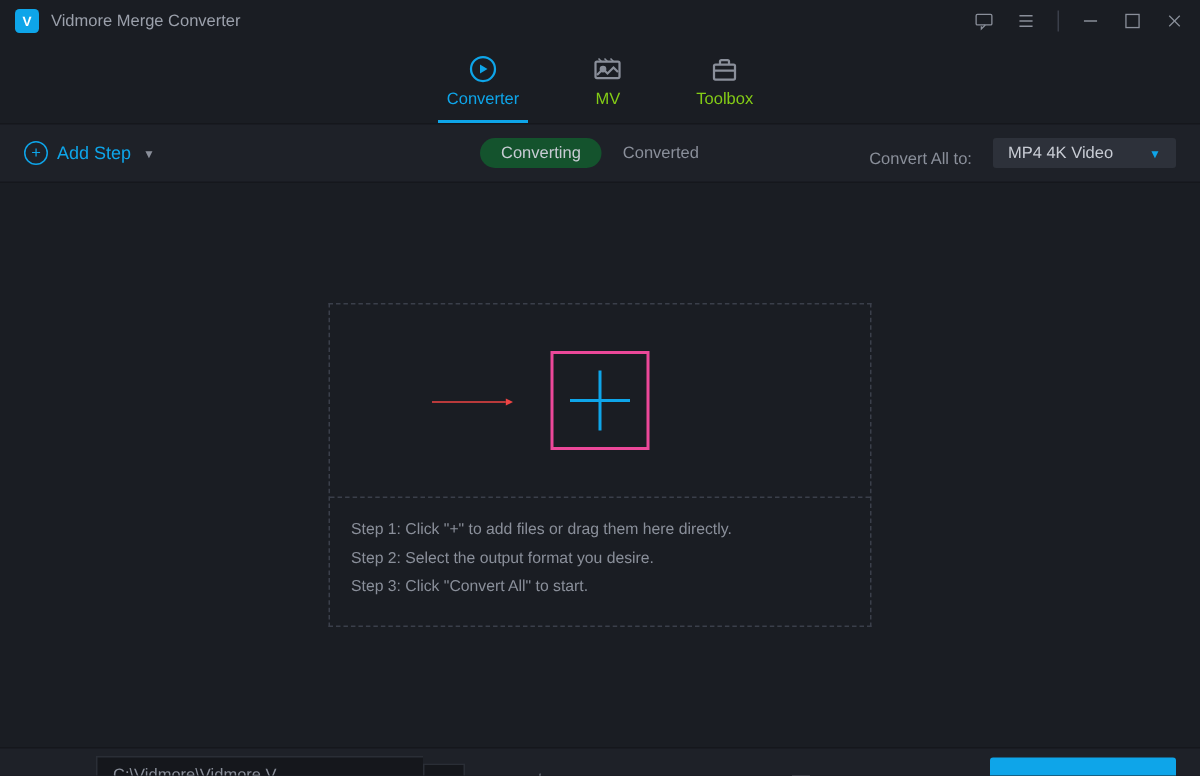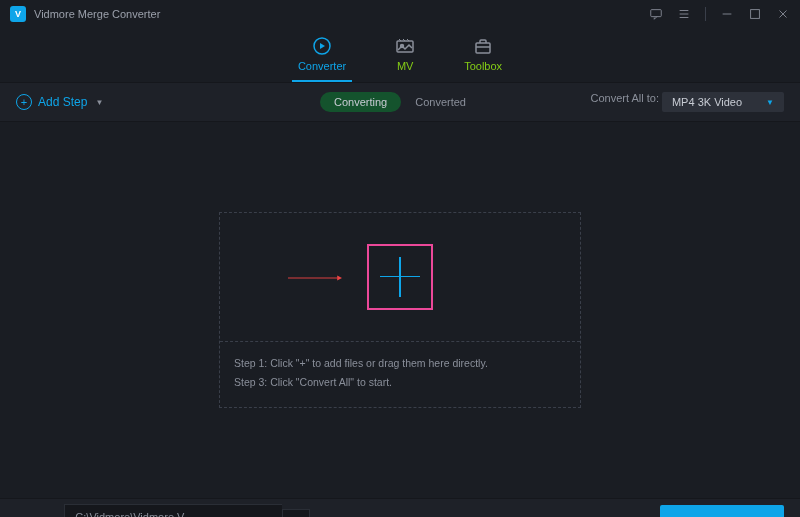--- a/index.html
+++ b/index.html
@@ -23,21 +23,21 @@
 
 
 .toolbar { height: 40px; display: flex; align-items: center; padding: 0 16px; background: #1e2128; border-top: 1px solid #15171c; border-bottom: 1px solid #15171c; }
 .add-files { display: flex; align-items: center; gap: 6px; color: #0ea5e9; font-size: 12px; cursor: pointer; }
 .add-files .plus-circ { width: 16px; height: 16px; border: 1.5px solid #0ea5e9; border-radius: 50%; display: flex; align-items: center; justify-content: center; font-size: 11px; line-height: 1; }
 .add-files .chev { font-size: 8px; color: #8a8f9a; margin-left: 2px; }
 .toolbar-center { position: absolute; left: 50%; transform: translateX(-50%); display: flex; align-items: center; }
 .seg { display: flex; align-items: center; }
 .seg-btn { padding: 4px 14px; font-size: 11px; color: #8a8f9a; cursor: pointer; border-radius: 10px; }
 .seg-btn.active { background: #14532d; color: #c8ccd4; }
-.toolbar-right { margin-left: auto; display: flex; align-items: flex-start; gap: 3px; font-size: 11px; color: #8a8f9a; }
+.toolbar-right { margin-left: auto; display: flex; align-items: flex-end; gap: 14px; font-size: 11px; color: #8a8f9a; }
 .select-box { background: #2d313a; padding: 4px 10px; border-radius: 2px; color: #c8ccd4; display: flex; align-items: center; gap: 24px; cursor: pointer; }
 .select-box .chev { font-size: 8px; color: #0ea5e9; }
 
 
 .main-area { position: relative; height: 376px; display: flex; align-items: center; justify-content: center; }
 .drop-zone { width: 362px; border: 1px dashed #3a3f4a; }
 .drop-top { height: 128px; position: relative; display: flex; align-items: center; justify-content: center; }
 .arrow-annotation { position: absolute; left: 50px; top: 62px; width: 90px; height: 6px; }
 .pink-box { width: 66px; height: 66px; border: 2px solid #ec4899; display: flex; align-items: center; justify-content: center; }
 .plus-big { width: 40px; height: 40px; position: relative; }
@@ -142,39 +142,40 @@
   </div>
   <div class="toolbar-center">
     <div class="seg">
       <div class="seg-btn active">Converting</div>
       <div class="seg-btn">Converted</div>
     </div>
   </div>
   <div class="toolbar-right">
     <span>Convert All to:</span>
     <div class="select-box">
-      <span>MP4 3K Video</span>
+      <span>MP4 4K Video</span>
       <span class="chev">▼</span>
     </div>
   </div>
 </div>
 
 <div class="main-area">
   <div class="drop-zone">
     <div class="drop-top">
       <svg class="arrow-annotation" width="90" height="10" viewBox="0 0 90 10">
           <line x1="0" y1="5" x2="82" y2="5" stroke="#ef4444" stroke-width="1.5"></line>
           <polygon points="82,1 90,5 82,9" fill="#ef4444"></polygon>
         </svg>
       <div class="pink-box">
         <div class="plus-big"></div>
       </div>
     </div>
     <div class="drop-bottom">
       <div class="step">Step 1: Click "+" to add files or drag them here directly.</div>
+      <div class="step">Step 2: Select the output format you desire.</div>
       <div class="step">Step 3: Click "Convert All" to start.</div>
     </div>
   </div>
 </div>
 
 <div class="bottom-bar">
   <span class="save-label">Save to:</span>
   <div class="path-box">
     <div class="path-input">C:\Vidmore\Vidmore V... Converter\Converted</div>
     <div class="path-dd">▼</div>

